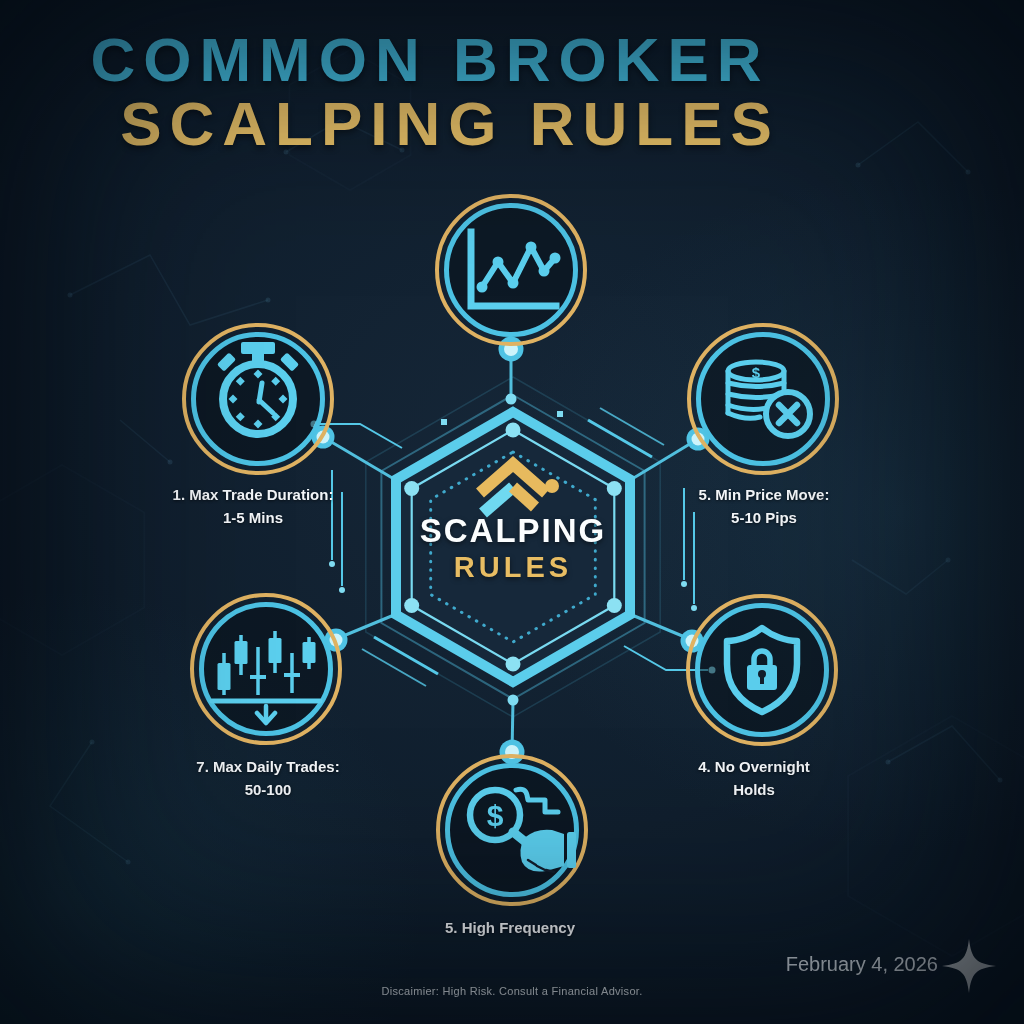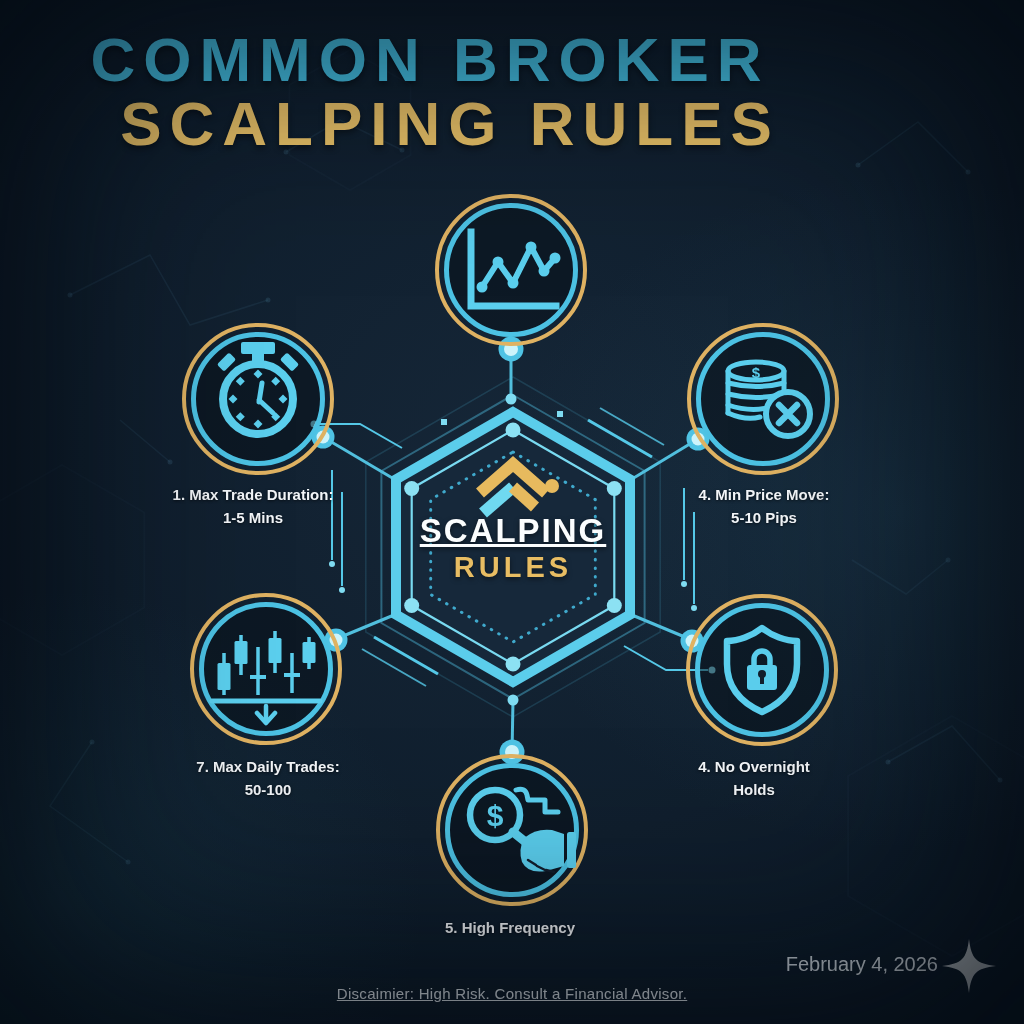--- a/index.html
+++ b/index.html
@@ -22,21 +22,21 @@
   .label{
     position:absolute;width:380px;transform:translateX(-50%);text-align:center;
     color:#f3f6f9;font-weight:bold;font-size:15px;line-height:23px;
     text-shadow:0 1px 3px rgba(0,0,0,.6);
   }
   .ct{position:absolute;transform:translate(-50%,-50%);font-weight:bold;white-space:nowrap;}
   .ct1{font-size:33px;letter-spacing:2px;color:#fbfdfe;text-shadow:0 2px 5px rgba(0,0,0,.5);}
   .ct2{font-size:29px;letter-spacing:4px;color:#e8bd63;text-shadow:0 2px 5px rgba(0,0,0,.5);}
   .date{position:absolute;top:953px;right:86px;font-size:20px;color:#ccd4db;}
   .disclaimer{position:absolute;top:985px;left:512px;transform:translateX(-50%);
-    font-size:15px;color:#dde4ea;letter-spacing:.3px;white-space:nowrap;text-decoration:underline;}
+    font-size:11px;color:#dde4ea;letter-spacing:.3px;white-space:nowrap;}
 </style>
 </head>
 <body>
 
 <div class="canvas">
 
   <svg class="layer" width="1024" height="1024" viewBox="0 0 1024 1024">
 
     <g fill="none" stroke="#3f6d8a">
       <g opacity="0.16" stroke-width="1.5">
@@ -286,29 +286,29 @@
     <g transform="translate(969,966)" fill="#b0b6bc">
       <path d="M0,-27 C2.5,-7 7,-2.5 27,0 C7,2.5 2.5,7 0,27 C-2.5,7 -7,2.5 -27,0 C-7,-2.5 -2.5,-7 0,-27 Z"></path>
     </g>
   </svg>
 
   <div class="title">
     <div class="title-1">COMMON BROKER</div>
     <div class="title-2">SCALPING RULES</div>
   </div>
 
-  <div class="ct ct1" style="left:513px;top:531px;text-decoration:underline;">SCALPING</div>
+  <div class="ct ct1" style="left:513px;top:531px;">SCALPING</div>
   <div class="ct ct2" style="left:513px;top:567px;">RULES</div>
 
   <div class="label" style="left:253px;top:483px;">
     <div>1. Max Trade Duration:</div>
     <div>1-5 Mins</div>
   </div>
   <div class="label" style="left:764px;top:483px;">
-    <div>4. Min Price Move:</div>
+    <div>5. Min Price Move:</div>
     <div>5-10 Pips</div>
   </div>
   <div class="label" style="left:268px;top:755px;">
     <div>7. Max Daily Trades:</div>
     <div>50-100</div>
   </div>
   <div class="label" style="left:754px;top:755px;">
     <div>4. No Overnight</div>
     <div>Holds</div>
   </div>

